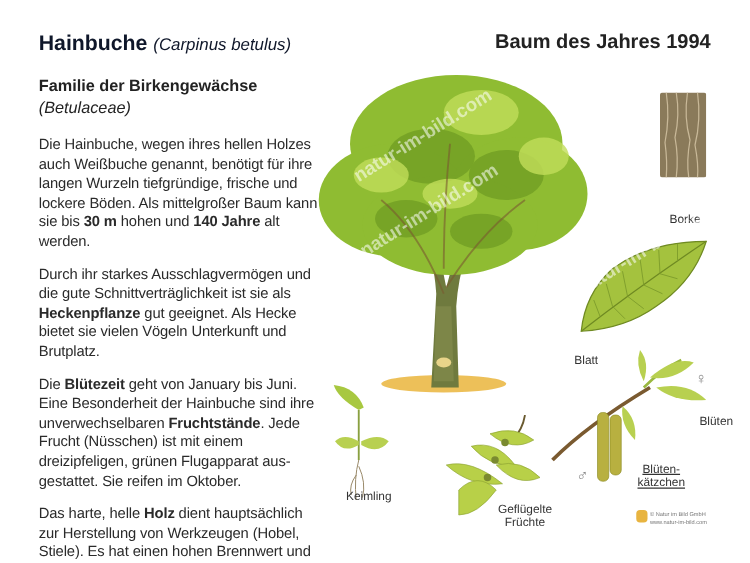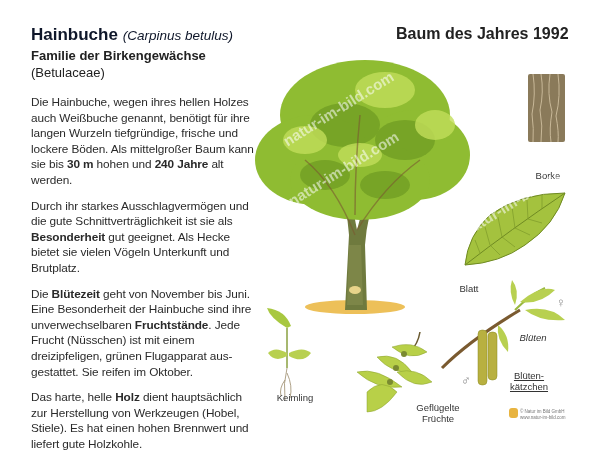--- a/index.html
+++ b/index.html
@@ -3,22 +3,22 @@
   <meta charset="utf-8">
   <style>
     * { box-sizing: border-box; margin: 0; padding: 0; }
     html, body { width: 600px; height: 450px; background: #ffffff; overflow: hidden; }
     body { position: relative; font-family: "Liberation Sans", sans-serif; color: #222; }
 
     .left-col { position: absolute; left: 31px; top: 25px; width: 230px; }
     .title-line { font-size: 17px; line-height: 20px; color: #0f172a; }
     .title-line .common { font-weight: bold; }
     .title-line .latin { font-style: italic; font-size: 13.5px; }
-    .family { font-size: 13px; font-weight: bold; line-height: 17px; margin-top: 1px; }
-    .family-latin { font-size: 13px; line-height: 17px; }
+    .family { font-size: 13px; font-weight: bold; line-height: 17px; margin-top: 14px; }
+    .family-latin { font-size: 13px; font-style: italic; line-height: 17px; }
     .para { font-size: 11.8px; line-height: 15.6px; margin-top: 10px; color: #2a2a2a; letter-spacing: -0.1px; }
     .para b { font-weight: bold; }
     .para.first { margin-top: 14px; }
 
     .badge-title { position: absolute; left: 396px; top: 25px; font-size: 16px; font-weight: bold; color: #222; }
 
     .illus { position: absolute; }
     .label { position: absolute; font-size: 9.5px; color: #333; text-align: center; line-height: 11px; }
     .symbol { position: absolute; font-size: 13px; color: #888; }
     .credit { position: absolute; left: 520px; top: 409px; font-size: 4.5px; color: #777; line-height: 6px; }
@@ -29,30 +29,30 @@
 <body>
 
 <div class="left-col">
   <div class="title-line">
     <span class="common">Hainbuche</span>
     <span class="latin">(Carpinus betulus)</span>
   </div>
   <div class="family">Familie der Birkengewächse</div>
   <div class="family-latin">(Betulaceae)</div>
 
-  <p class="para first"><span>Die Hainbuche, wegen ihres hellen Holzes auch Weißbuche genannt, benötigt für ihre langen Wurzeln tiefgründige, frische und lockere Böden. Als mittelgroßer Baum kann sie bis </span><b>30 m</b><span> hohen und </span><b>240 Jahre</b><span> alt werden.</span></p>
+  <p class="para first"><span>Die Hainbuche, wegen ihres hellen Holzes auch Weißbuche genannt, benötigt für ihre langen Wurzeln tiefgründige, frische und lockere Böden. Als mittelgroßer Baum kann sie bis </span><b>30 m</b><span> hohen und </span><b>140 Jahre</b><span> alt werden.</span></p>
 
-  <p class="para"><span>Durch ihr starkes Ausschlagvermögen und die gute Schnittverträglichkeit ist sie als </span><b>Besonderheit</b><span> gut geeignet. Als Hecke bietet sie vielen Vögeln Unterkunft und Brutplatz.</span></p>
+  <p class="para"><span>Durch ihr starkes Ausschlagvermögen und die gute Schnittverträglichkeit ist sie als </span><b>Heckenpflanze</b><span> gut geeignet. Als Hecke bietet sie vielen Vögeln Unterkunft und Brutplatz.</span></p>
 
-  <p class="para"><span>Die </span><b>Blütezeit</b><span> geht von November bis Juni. Eine Besonderheit der Hainbuche sind ihre unverwechselbaren </span><b>Fruchtstände</b><span>. Jede Frucht (Nüsschen) ist mit einem dreizipfeligen, grünen Flugapparat aus-gestattet. Sie reifen im Oktober.</span></p>
+  <p class="para"><span>Die </span><b>Blütezeit</b><span> geht von January bis Juni. Eine Besonderheit der Hainbuche sind ihre unverwechselbaren </span><b>Fruchtstände</b><span>. Jede Frucht (Nüsschen) ist mit einem dreizipfeligen, grünen Flugapparat aus-gestattet. Sie reifen im Oktober.</span></p>
 
   <p class="para"><span>Das harte, helle </span><b>Holz</b><span> dient hauptsächlich zur Herstellung von Werkzeugen (Hobel, Stiele). Es hat einen hohen Brennwert und liefert gute Holzkohle.</span></p>
 </div>
 
-<div class="badge-title">Baum des Jahres 1992</div>
+<div class="badge-title">Baum des Jahres 1994</div>
 
 <svg class="illus" style="left:245px;top:45px;" width="270" height="270" viewBox="0 0 270 270">
   <ellipse cx="110" cy="262" rx="50" ry="7" fill="#e8b030" opacity="0.8"></ellipse>
   <path d="M100 265 L104 190 Q102 160 92 140 L98 138 Q108 160 112 185 Q118 160 128 140 L134 142 Q122 170 120 200 L122 265 Z" fill="#6f7a3e"></path>
   <path d="M104 200 L116 200 L118 260 L102 260 Z" fill="#7d8648"></path>
   <ellipse cx="110" cy="245" rx="6" ry="4" fill="#e8d48a"></ellipse>
   <g fill="#8fbc32">
     <ellipse cx="120" cy="70" rx="85" ry="55"></ellipse>
     <ellipse cx="70" cy="115" rx="60" ry="45"></ellipse>
     <ellipse cx="170" cy="110" rx="55" ry="45"></ellipse>
@@ -114,21 +114,21 @@
     <path d="M85 30 Q110 25 125 40 Q100 42 85 30 Z"></path>
     <path d="M80 22 Q100 5 115 10 Q100 25 80 22 Z"></path>
     <path d="M58 45 Q70 55 68 72 Q56 60 58 45 Z"></path>
   </g>
   <g fill="#b8b040" stroke="#8a8a20" stroke-width="0.5">
     <rect x="38" y="50" width="9" height="55" rx="4"></rect>
     <rect x="48" y="52" width="9" height="48" rx="4"></rect>
   </g>
 </svg>
 <div class="symbol" style="left:556px;top:295px;">♀</div>
-<div class="label" style="left:516px;top:332px;width:34px;font-style:italic;">Blüten</div>
+<div class="label" style="left:556px;top:332px;width:34px;">Blüten</div>
 <div class="symbol" style="left:461px;top:373px;">♂</div>
 <div class="label" style="left:505px;top:370px;width:48px;text-decoration:underline;">
   <div>Blüten-</div>
   <div>kätzchen</div>
 </div>
 
 <svg class="illus" style="left:265px;top:308px;" width="50" height="95" viewBox="0 0 50 95">
   <path d="M22 60 L22 20" stroke="#8aa040" stroke-width="1.5"></path>
   <path d="M22 20 Q5 10 2 0 Q20 2 26 18 Z" fill="#a8c840"></path>
   <path d="M22 45 Q10 38 3 45 Q10 55 22 48 Z" fill="#b8d050"></path>
@@ -149,21 +149,21 @@
     <path d="M5 40 Q25 35 50 55 Q25 58 5 40 Z"></path>
     <path d="M15 60 Q30 45 45 60 Q30 80 15 80 Z"></path>
     <path d="M45 40 Q65 35 80 50 Q62 58 45 40 Z"></path>
   </g>
   <g fill="#7a8a30">
       <circle cx="52" cy="22" r="3"></circle>
       <circle cx="44" cy="36" r="3"></circle>
       <circle cx="38" cy="50" r="3"></circle>
     </g>
 </svg>
-<div class="label" style="left:416px;top:402px;width:44px;">
+<div class="label" style="left:398px;top:402px;width:44px;">
   <div>Geflügelte</div>
   <div>Früchte</div>
 </div>
 
 <div class="credit-logo"></div>
 <div class="credit">
   <div>© Natur im Bild GmbH</div>
   <div>www.natur-im-bild.com</div>
 </div>
 

